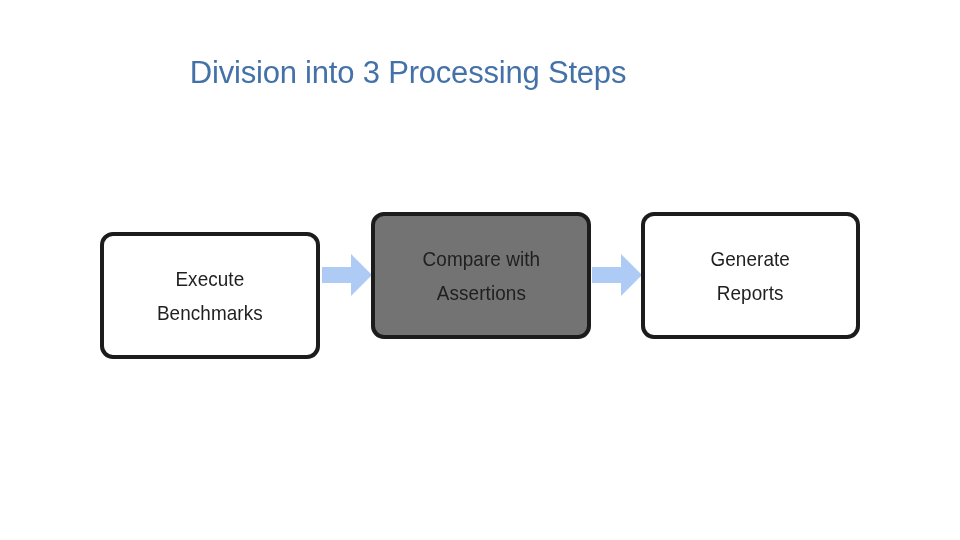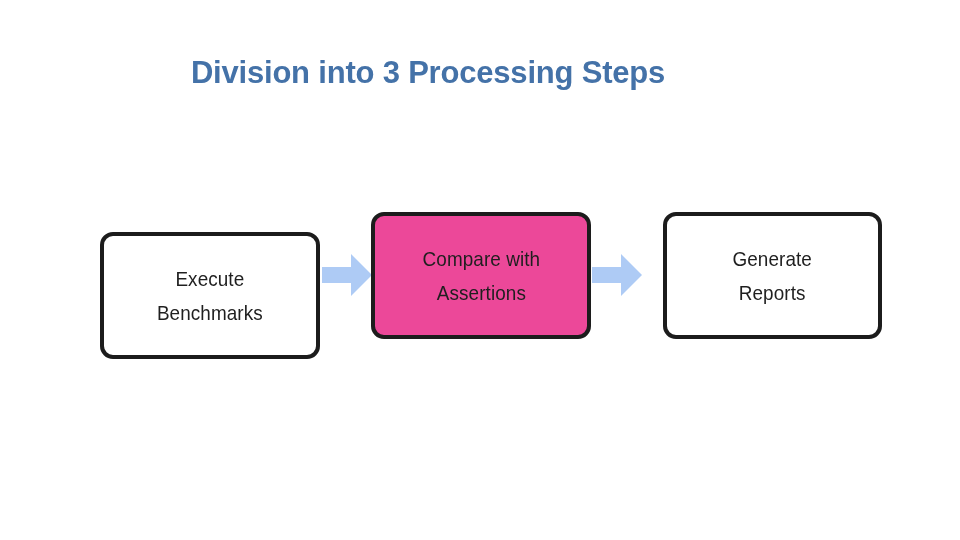--- a/index.html
+++ b/index.html
@@ -25,26 +25,25 @@
 
   
   #slide-title {
     position: absolute;
     left: 0;
     top: 54px;
     width: 816px;
     text-align: center;
     font-family: "Liberation Sans", sans-serif;
     font-size: 31px;
-    font-weight: bold;
+    font-weight: normal;
     letter-spacing: -0.2px;
     color: #4472a8;
     line-height: 38px;
     white-space: nowrap;
-    padding-left: 20px;
   }
 
   
   .process-box {
     position: absolute;
     box-sizing: border-box;
     background: #ffffff;
     border: 4px solid #1c1c1c;
     border-radius: 13px;
     display: flex;
@@ -59,21 +58,21 @@
     color: #1f1f1f;
     line-height: 34px;
     transform: scaleX(0.90);
     transform-origin: center center;
     white-space: pre-line;
     letter-spacing: 0.1px;
   }
 
   #box-1 { left: 100px; top: 212px; width: 220px; height: 127px; margin-top: 20px; }
   #box-2 { left: 371px; top: 212px; width: 220px; height: 127px; }
-  #box-3 { left: 663px; top: 212px; width: 219px; height: 127px; }
+  #box-3 { left: 641px; top: 212px; width: 219px; height: 127px; }
 
   
   .connector-arrow {
     position: absolute;
     top: 254px;
     width: 50px;
     height: 42px;
   }
   #arrow-1 { left: 322px; }
   #arrow-2 { left: 592px; }
@@ -90,21 +89,21 @@
     <span class="box-label" style="color: rgb(31, 31, 31);">Execute
 Benchmarks</span>
   </div>
 
   <div class="connector-arrow" id="arrow-1">
     <svg viewBox="0 0 50 42" preserveAspectRatio="none" aria-hidden="true">
       <polygon points="0,13 29,13 29,0 50,21 29,42 29,29 0,29" fill="#AECBF5"></polygon>
     </svg>
   </div>
 
-  <div class="process-box" id="box-2" style="border-color: rgb(28, 28, 28); background: #ec4899;">
+  <div class="process-box" id="box-2" style="border-color: rgb(28, 28, 28); background: #737373;">
     <span class="box-label" style="color: rgb(31, 31, 31);">Compare with
 Assertions</span>
   </div>
 
   <div class="connector-arrow" id="arrow-2">
     <svg viewBox="0 0 50 42" preserveAspectRatio="none" aria-hidden="true">
       <polygon points="0,13 29,13 29,0 50,21 29,42 29,29 0,29" fill="#AECBF5"></polygon>
     </svg>
   </div>
 

